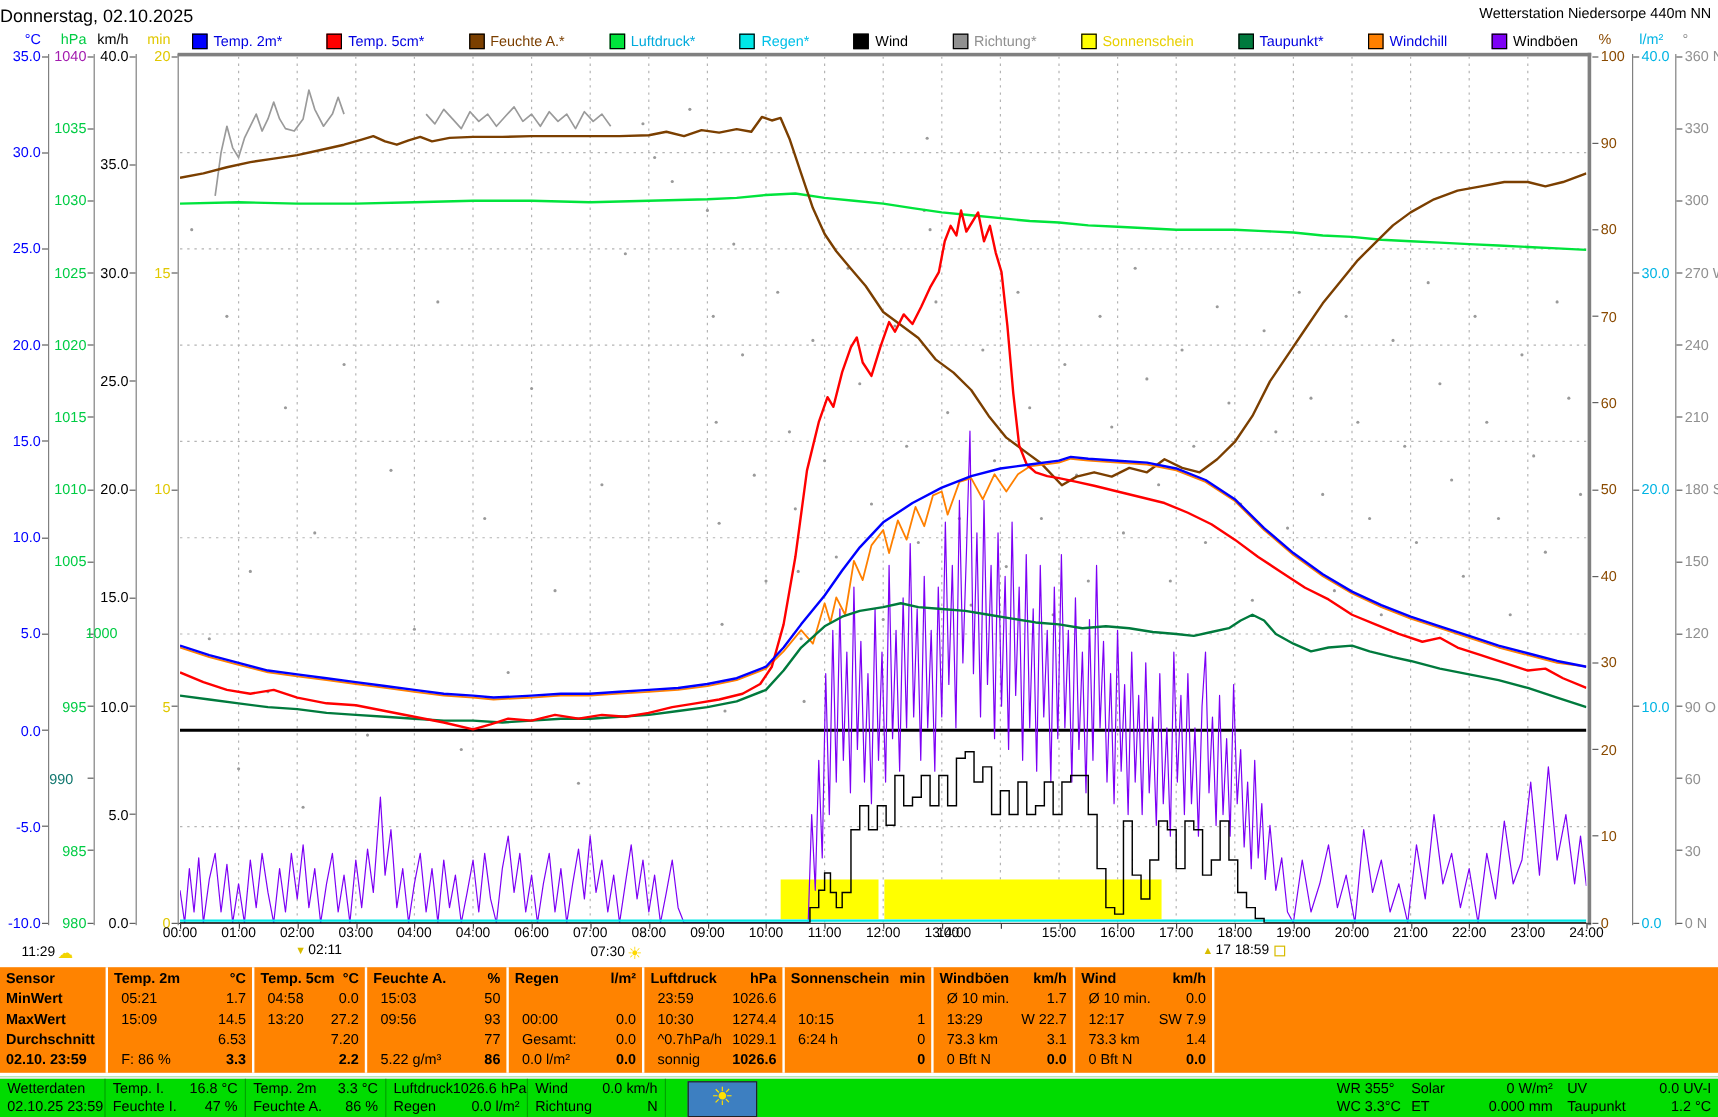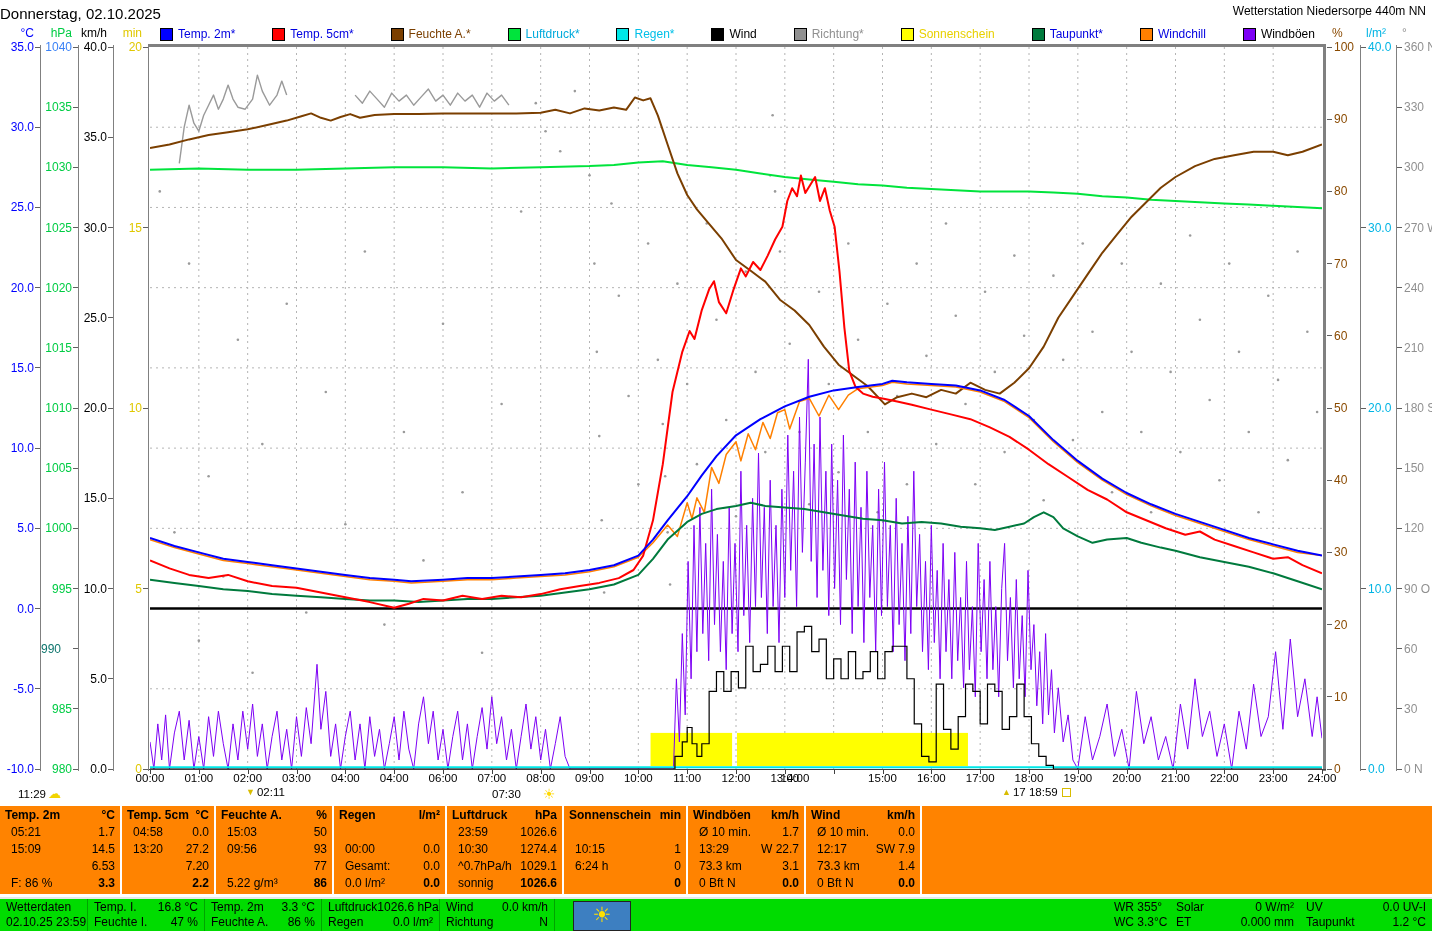--- a/index.html
+++ b/index.html
@@ -122,37 +122,37 @@
     <div class="tick" style="top: 527.833px; left: 35px; width: 5px;"></div>
     <div class="ax-label" style="color: rgb(0, 0, 255); top: 522.333px; left: -8px; width: 42px; text-align: right;">5.0</div>
     <div class="tick" style="top: 608.056px; left: 35px; width: 5px;"></div>
     <div class="ax-label" style="color: rgb(0, 0, 255); top: 602.556px; left: -8px; width: 42px; text-align: right;">0.0</div>
     <div class="tick" style="top: 688.278px; left: 35px; width: 5px;"></div>
     <div class="ax-label" style="color: rgb(0, 0, 255); top: 682.778px; left: -8px; width: 42px; text-align: right;">-5.0</div>
     <div class="tick" style="top: 768.5px; left: 35px; width: 5px;"></div>
     <div class="ax-label" style="color: rgb(0, 0, 255); top: 763px; left: -8px; width: 42px; text-align: right;">-10.0</div>
     <div class="vline" style="left: 78px; top: 45px; height: 726px;"></div>
     <div class="tick" style="top: 46.5px; left: 73px; width: 5px;"></div>
-    <div class="ax-label" style="color: #3b82f6; top: 41px; left: 30px; width: 42px; text-align: right;">1040</div>
+    <div class="ax-label" style="color: #a21caf; top: 41px; left: 30px; width: 42px; text-align: right;">1040</div>
     <div class="tick" style="top: 106.667px; left: 73px; width: 5px;"></div>
     <div class="ax-label" style="color: rgb(0, 204, 68); top: 101.167px; left: 30px; width: 42px; text-align: right;">1035</div>
     <div class="tick" style="top: 166.833px; left: 73px; width: 5px;"></div>
     <div class="ax-label" style="color: rgb(0, 204, 68); top: 161.333px; left: 30px; width: 42px; text-align: right;">1030</div>
     <div class="tick" style="top: 227px; left: 73px; width: 5px;"></div>
     <div class="ax-label" style="color: rgb(0, 204, 68); top: 221.5px; left: 30px; width: 42px; text-align: right;">1025</div>
     <div class="tick" style="top: 287.167px; left: 73px; width: 5px;"></div>
     <div class="ax-label" style="color: rgb(0, 204, 68); top: 281.667px; left: 30px; width: 42px; text-align: right;">1020</div>
     <div class="tick" style="top: 347.333px; left: 73px; width: 5px;"></div>
     <div class="ax-label" style="color: rgb(0, 204, 68); top: 341.833px; left: 30px; width: 42px; text-align: right;">1015</div>
     <div class="tick" style="top: 407.5px; left: 73px; width: 5px;"></div>
     <div class="ax-label" style="color: rgb(0, 204, 68); top: 402px; left: 30px; width: 42px; text-align: right;">1010</div>
     <div class="tick" style="top: 467.667px; left: 73px; width: 5px;"></div>
     <div class="ax-label" style="color: rgb(0, 204, 68); top: 462.167px; left: 30px; width: 42px; text-align: right;">1005</div>
     <div class="tick" style="top: 527.833px; left: 73px; width: 5px;"></div>
-    <div class="ax-label" style="color: rgb(0, 204, 68); top: 522.333px; left: 30px; width: 42px; text-align: right;">1000</div>
+    <div class="ax-label" style="color: rgb(0, 204, 68); top: 522.333px; left: 30px; width: 42px; text-align: right; padding-left: 26px;">1000</div>
     <div class="tick" style="top: 588px; left: 73px; width: 5px;"></div>
     <div class="ax-label" style="color: rgb(0, 204, 68); top: 582.5px; left: 30px; width: 42px; text-align: right;">995</div>
     <div class="tick" style="top: 648.167px; left: 73px; width: 5px;"></div>
     <div class="ax-label" style="color: #0f766e; top: 642.667px; left: 30px; width: 42px; text-align: center;">990</div>
     <div class="tick" style="top: 708.333px; left: 73px; width: 5px;"></div>
     <div class="ax-label" style="color: rgb(0, 204, 68); top: 702.833px; left: 30px; width: 42px; text-align: right;">985</div>
     <div class="tick" style="top: 768.5px; left: 73px; width: 5px;"></div>
     <div class="ax-label" style="color: rgb(0, 204, 68); top: 763px; left: 30px; width: 42px; text-align: right;">980</div>
     <div class="vline" style="left: 113px; top: 45px; height: 726px;"></div>
     <div class="tick" style="top: 46.5px; left: 108px; width: 5px;"></div>
@@ -460,32 +460,49 @@
   </div>
 <div id="annotations">
     <div class="ann" style="left: 18px;">
       <span>11:29</span>
       <span class="ic" style="color: rgb(242, 212, 0); font-size: 13px;">☁</span>
     </div>
     <div class="ann" style="left: 244px;">
       <span class="ic" style="color: rgb(216, 188, 0); font-size: 9px;">▼</span>
       <span>02:11</span>
     </div>
-    <div class="ann" style="left: 492px; gap: 20px;">
+    <div class="ann" style="left: 492px;">
       <span>07:30</span>
       <span class="ic" style="color: rgb(255, 216, 0); font-size: 14px;">☀</span>
     </div>
     <div class="ann" style="left: 1000px;">
       <span class="ic" style="color: rgb(216, 188, 0); font-size: 9px;">▲</span>
       <span>17 18:59</span>
       <span class="sq"></span>
     </div>
   </div>
 
 <div id="summary-table">
+    <div class="tcol" style="width: 90px; flex: 0 0 auto;">
+      <div class="trow thead">
+        <span>Sensor</span>
+      </div>
+      <div class="trow bold">
+        <span>MinWert</span>
+      </div>
+      <div class="trow bold">
+        <span>MaxWert</span>
+      </div>
+      <div class="trow bold">
+        <span>Durchschnitt</span>
+      </div>
+      <div class="trow bold">
+        <span>02.10. 23:59</span>
+      </div>
+    </div>
     <div class="tcol" style="width: 122px; flex: 0 0 auto;">
       <div class="trow thead">
         <span>Temp. 2m</span>
         <span>°C</span>
       </div>
       <div class="trow">
         <span class="tlft">05:21</span>
         <span>1.7</span>
       </div>
       <div class="trow">

